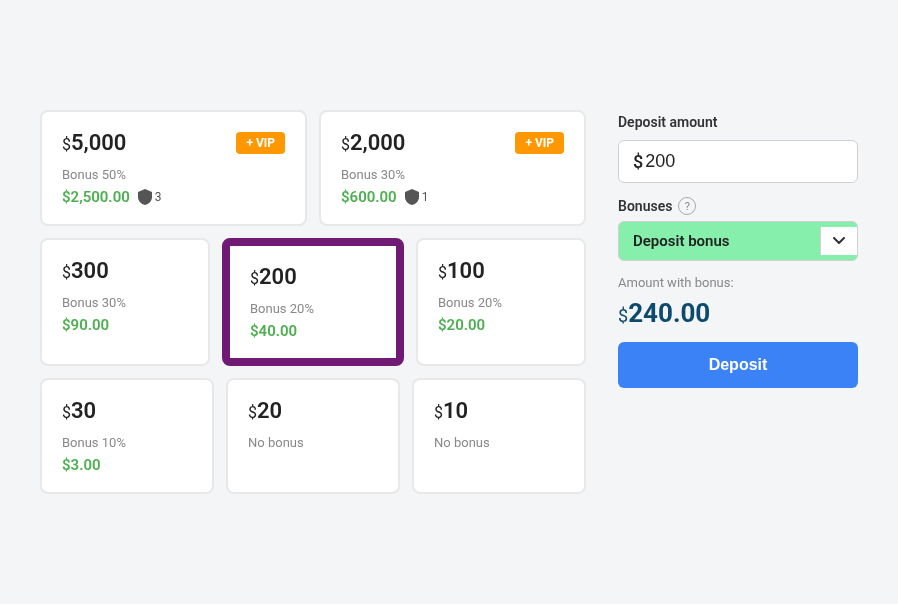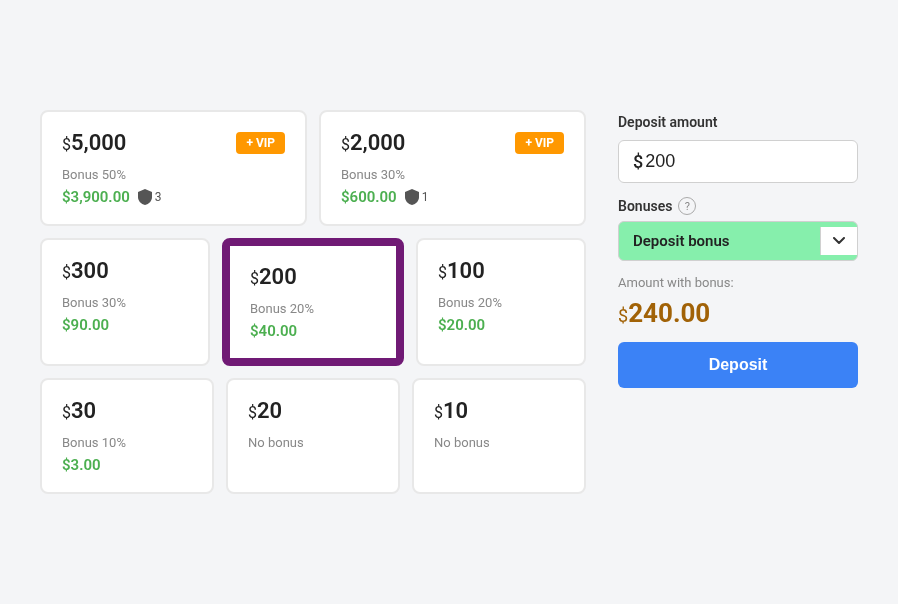--- a/index.html
+++ b/index.html
@@ -169,21 +169,21 @@
       justify-content: center;
     }
     .amount-with-bonus-label {
       font-size: 13px;
       color: #888;
       margin-bottom: 2px;
     }
     .amount-with-bonus-value {
       font-size: 26px;
       font-weight: 700;
-      color: #a16207;
+      color: #0c4a6e;
     }
     .amount-with-bonus-value .dollar-sm {
       font-size: 18px;
       font-weight: 400;
     }
     .deposit-btn {
       background: #3b82f6;
       color: #fff;
       border: none;
       border-radius: 6px;
@@ -210,21 +210,21 @@
     <div class="cards-row">
       <div class="card">
         <div class="card-header">
           <span class="card-amount">
             <span class="dollar">$</span>5,000
           </span>
           <span class="vip-badge">+ VIP</span>
         </div>
         <div class="card-bonus-label">Bonus 50%</div>
         <div class="card-bonus-row">
-          <span class="card-bonus-value">$3,900.00</span>
+          <span class="card-bonus-value">$2,500.00</span>
           <span class="shield-badge">
             <svg class="shield-icon" viewBox="0 0 14 16" fill="none" xmlns="http://www.w3.org/2000/svg">
               <path d="M7 0L0 3v5c0 4 3 7 7 8 4-1 7-4 7-8V3L7 0z" fill="#555"></path>
             </svg>
             3
           </span>
         </div>
       </div>
 
       <div class="card">

